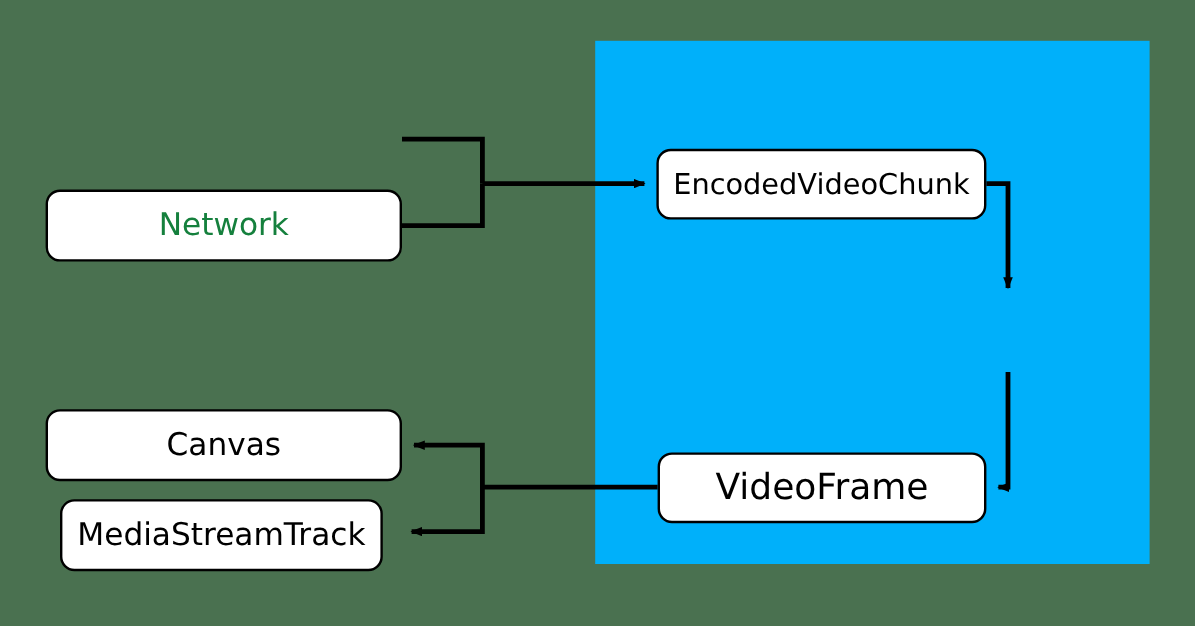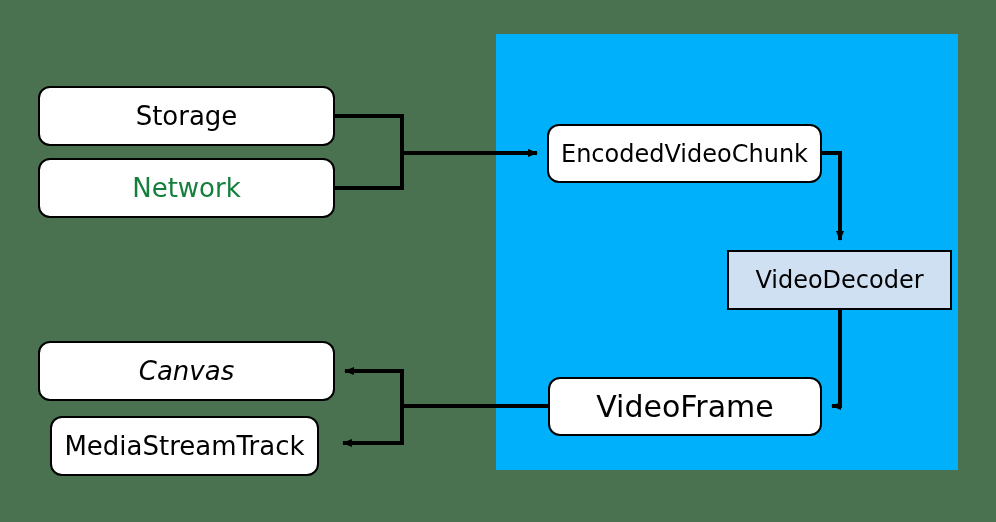--- a/index.html
+++ b/index.html
@@ -84,41 +84,35 @@
 
     <g>
       <path d="M548,406 L402,406 L402,371 L345,371" fill="none" stroke="#000000" stroke-width="4" marker-end="url(#arrowhead)"></path>
     </g>
 
     <g>
       <path d="M402,406 L402,443 L343,443" fill="none" stroke="#000000" stroke-width="4" marker-end="url(#arrowhead)"></path>
     </g>
   </svg>
 
-  <div class="node node-rounded fs-26" style="left: 38px; top: 86px; width: 297px; height: 60px; background: rgb(255, 255, 255); font-size: 26px; border-color: rgb(0, 0, 0); color: rgb(0, 0, 0); border-radius: 12px;">
-    <span>Storage</span>
-  </div>
 
   <div class="node node-rounded fs-26" style="left: 38px; top: 158px; width: 297px; height: 60px; background: rgb(255, 255, 255); font-size: 26px; border-color: rgb(0, 0, 0); color: #15803d; border-radius: 12px;">
     <span>Network</span>
   </div>
 
   <div class="node node-rounded fs-24" style="left: 547px; top: 124px; width: 275px; height: 59px; background: rgb(255, 255, 255); font-size: 24px; border-color: rgb(0, 0, 0); color: rgb(0, 0, 0); border-radius: 12px;">
     <span>EncodedVideoChunk</span>
   </div>
 
-  <div class="node node-square fs-24" style="left: 727px; top: 250px; width: 225px; height: 60px; background: rgb(207, 224, 242); font-size: 24px; border-color: rgb(0, 0, 0); color: rgb(0, 0, 0); border-radius: 0px;">
-    <span>VideoDecoder</span>
-  </div>
 
   <div class="node node-rounded fs-26" style="left: 548px; top: 377px; width: 274px; height: 59px; background: rgb(255, 255, 255); font-size: 30px; border-color: rgb(0, 0, 0); color: rgb(0, 0, 0); border-radius: 12px;">
     <span>VideoFrame</span>
   </div>
 
-  <div class="node node-rounded fs-26" style="left: 38px; top: 341px; width: 297px; height: 60px; background: rgb(255, 255, 255); font-size: 26px; border-color: rgb(0, 0, 0); color: rgb(0, 0, 0); border-radius: 12px; font-style: italic;">
+  <div class="node node-rounded fs-26" style="left: 38px; top: 341px; width: 297px; height: 60px; background: rgb(255, 255, 255); font-size: 26px; border-color: rgb(0, 0, 0); color: rgb(0, 0, 0); border-radius: 12px;">
     <span>Canvas</span>
   </div>
 
   <div class="node node-rounded fs-26" style="left: 50px; top: 416px; width: 269px; height: 60px; background: rgb(255, 255, 255); font-size: 26px; border-color: rgb(0, 0, 0); color: rgb(0, 0, 0); border-radius: 12px;">
     <span>MediaStreamTrack</span>
   </div>
 
 </div>
 
 </body></html>

